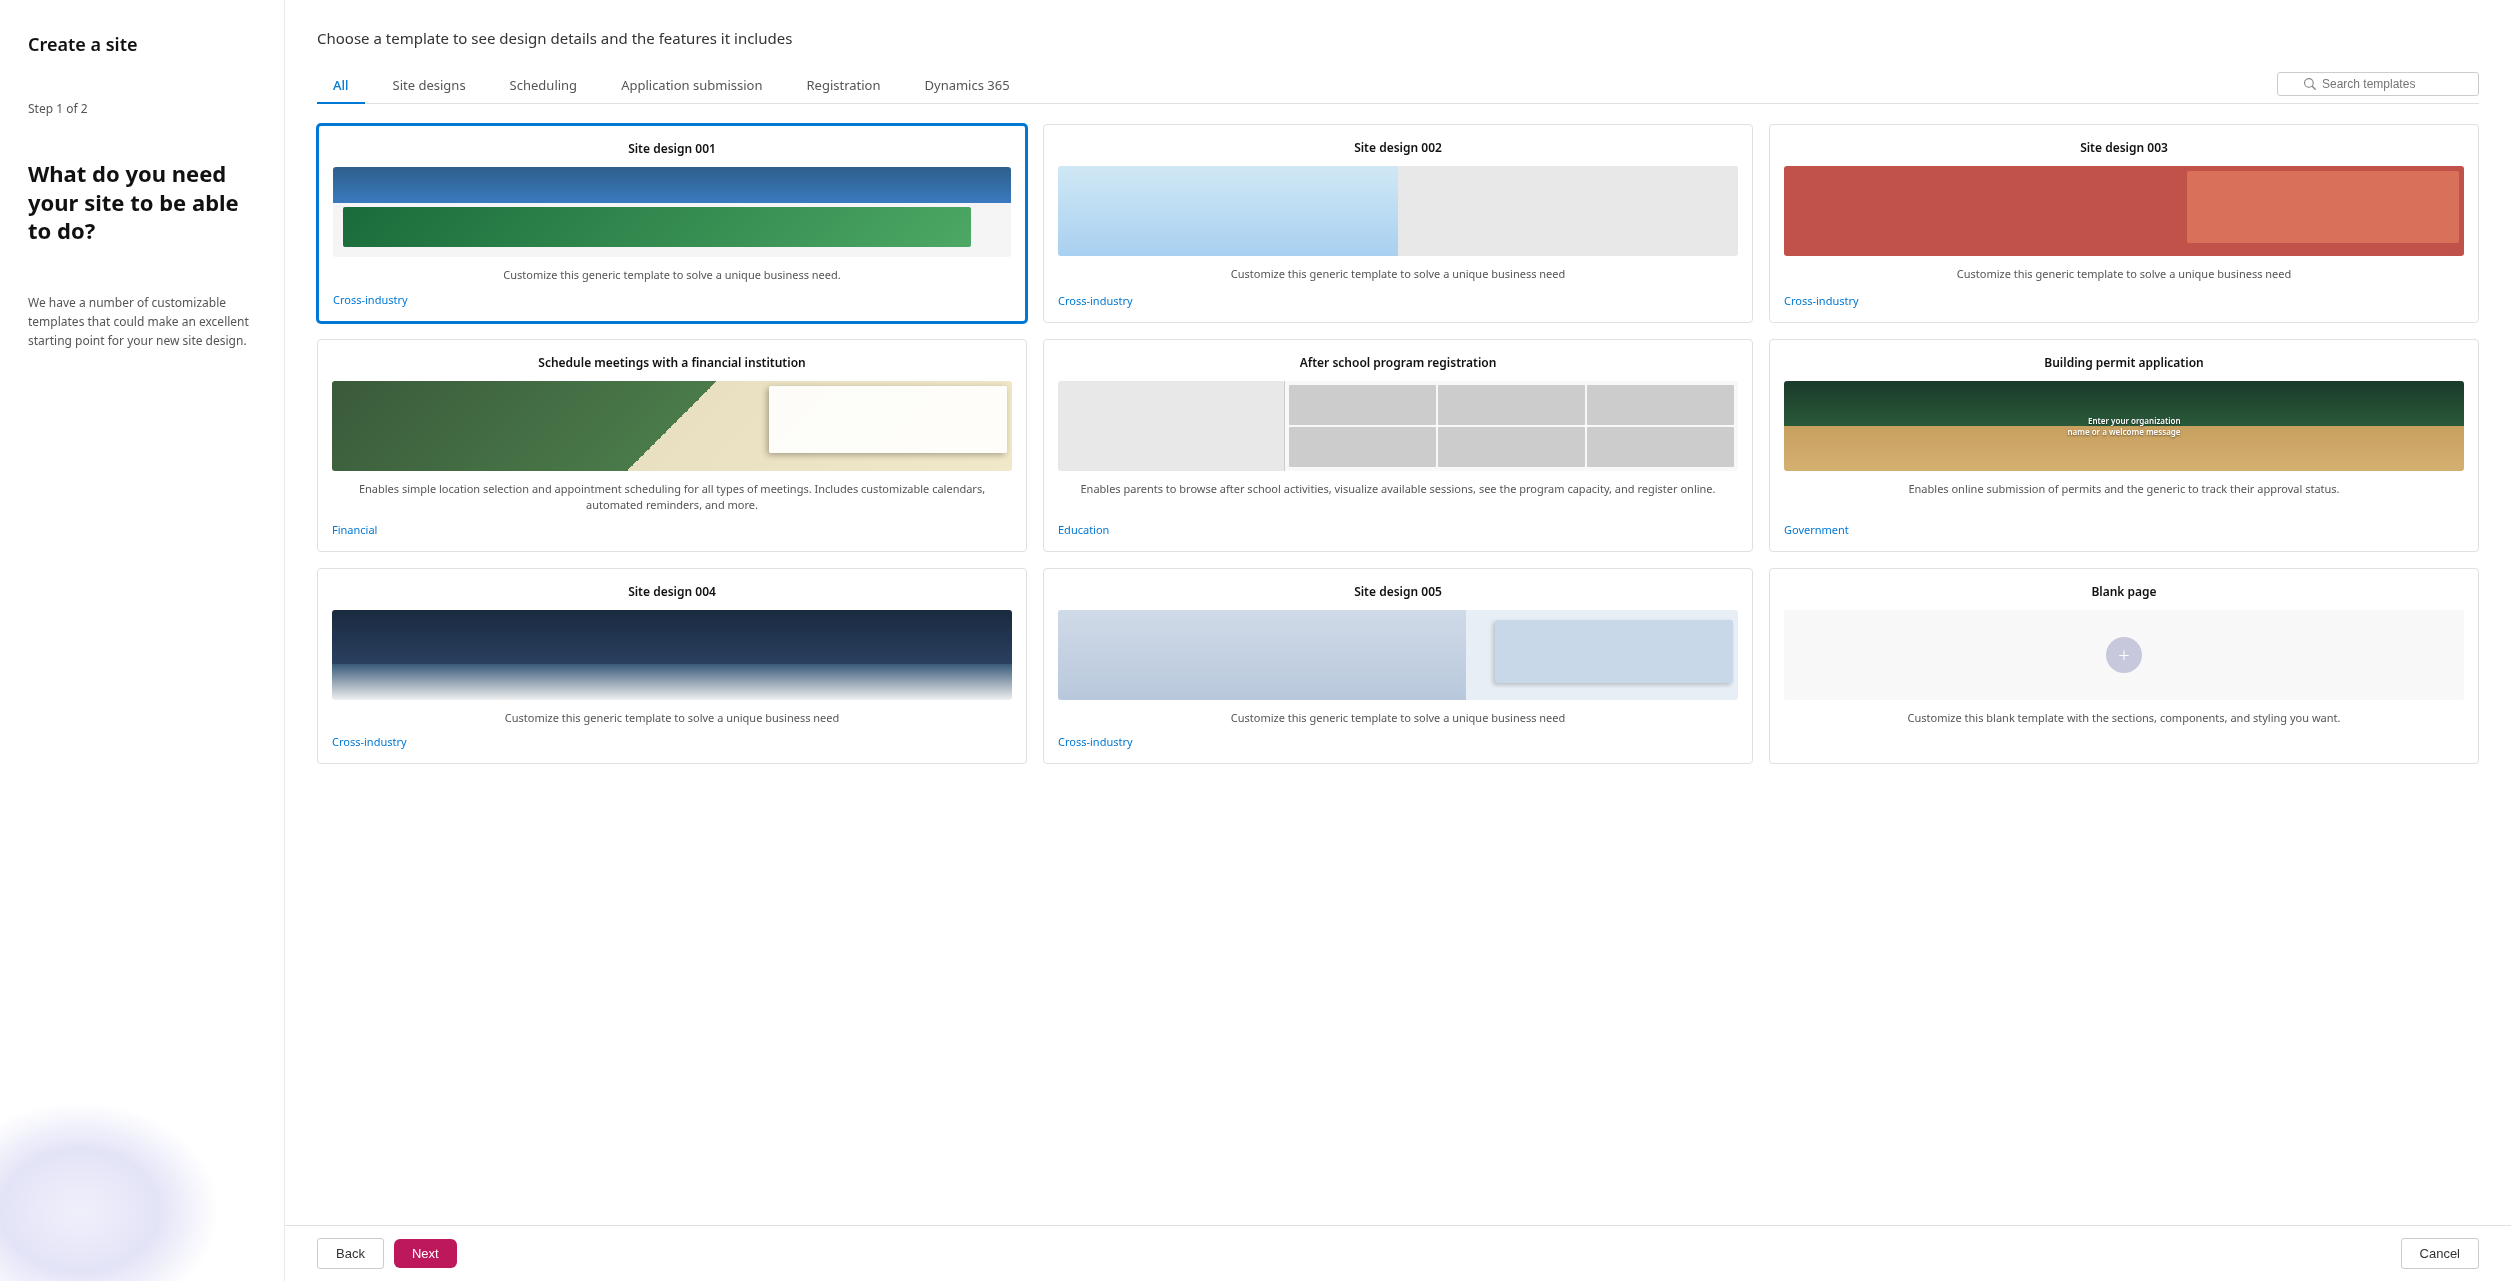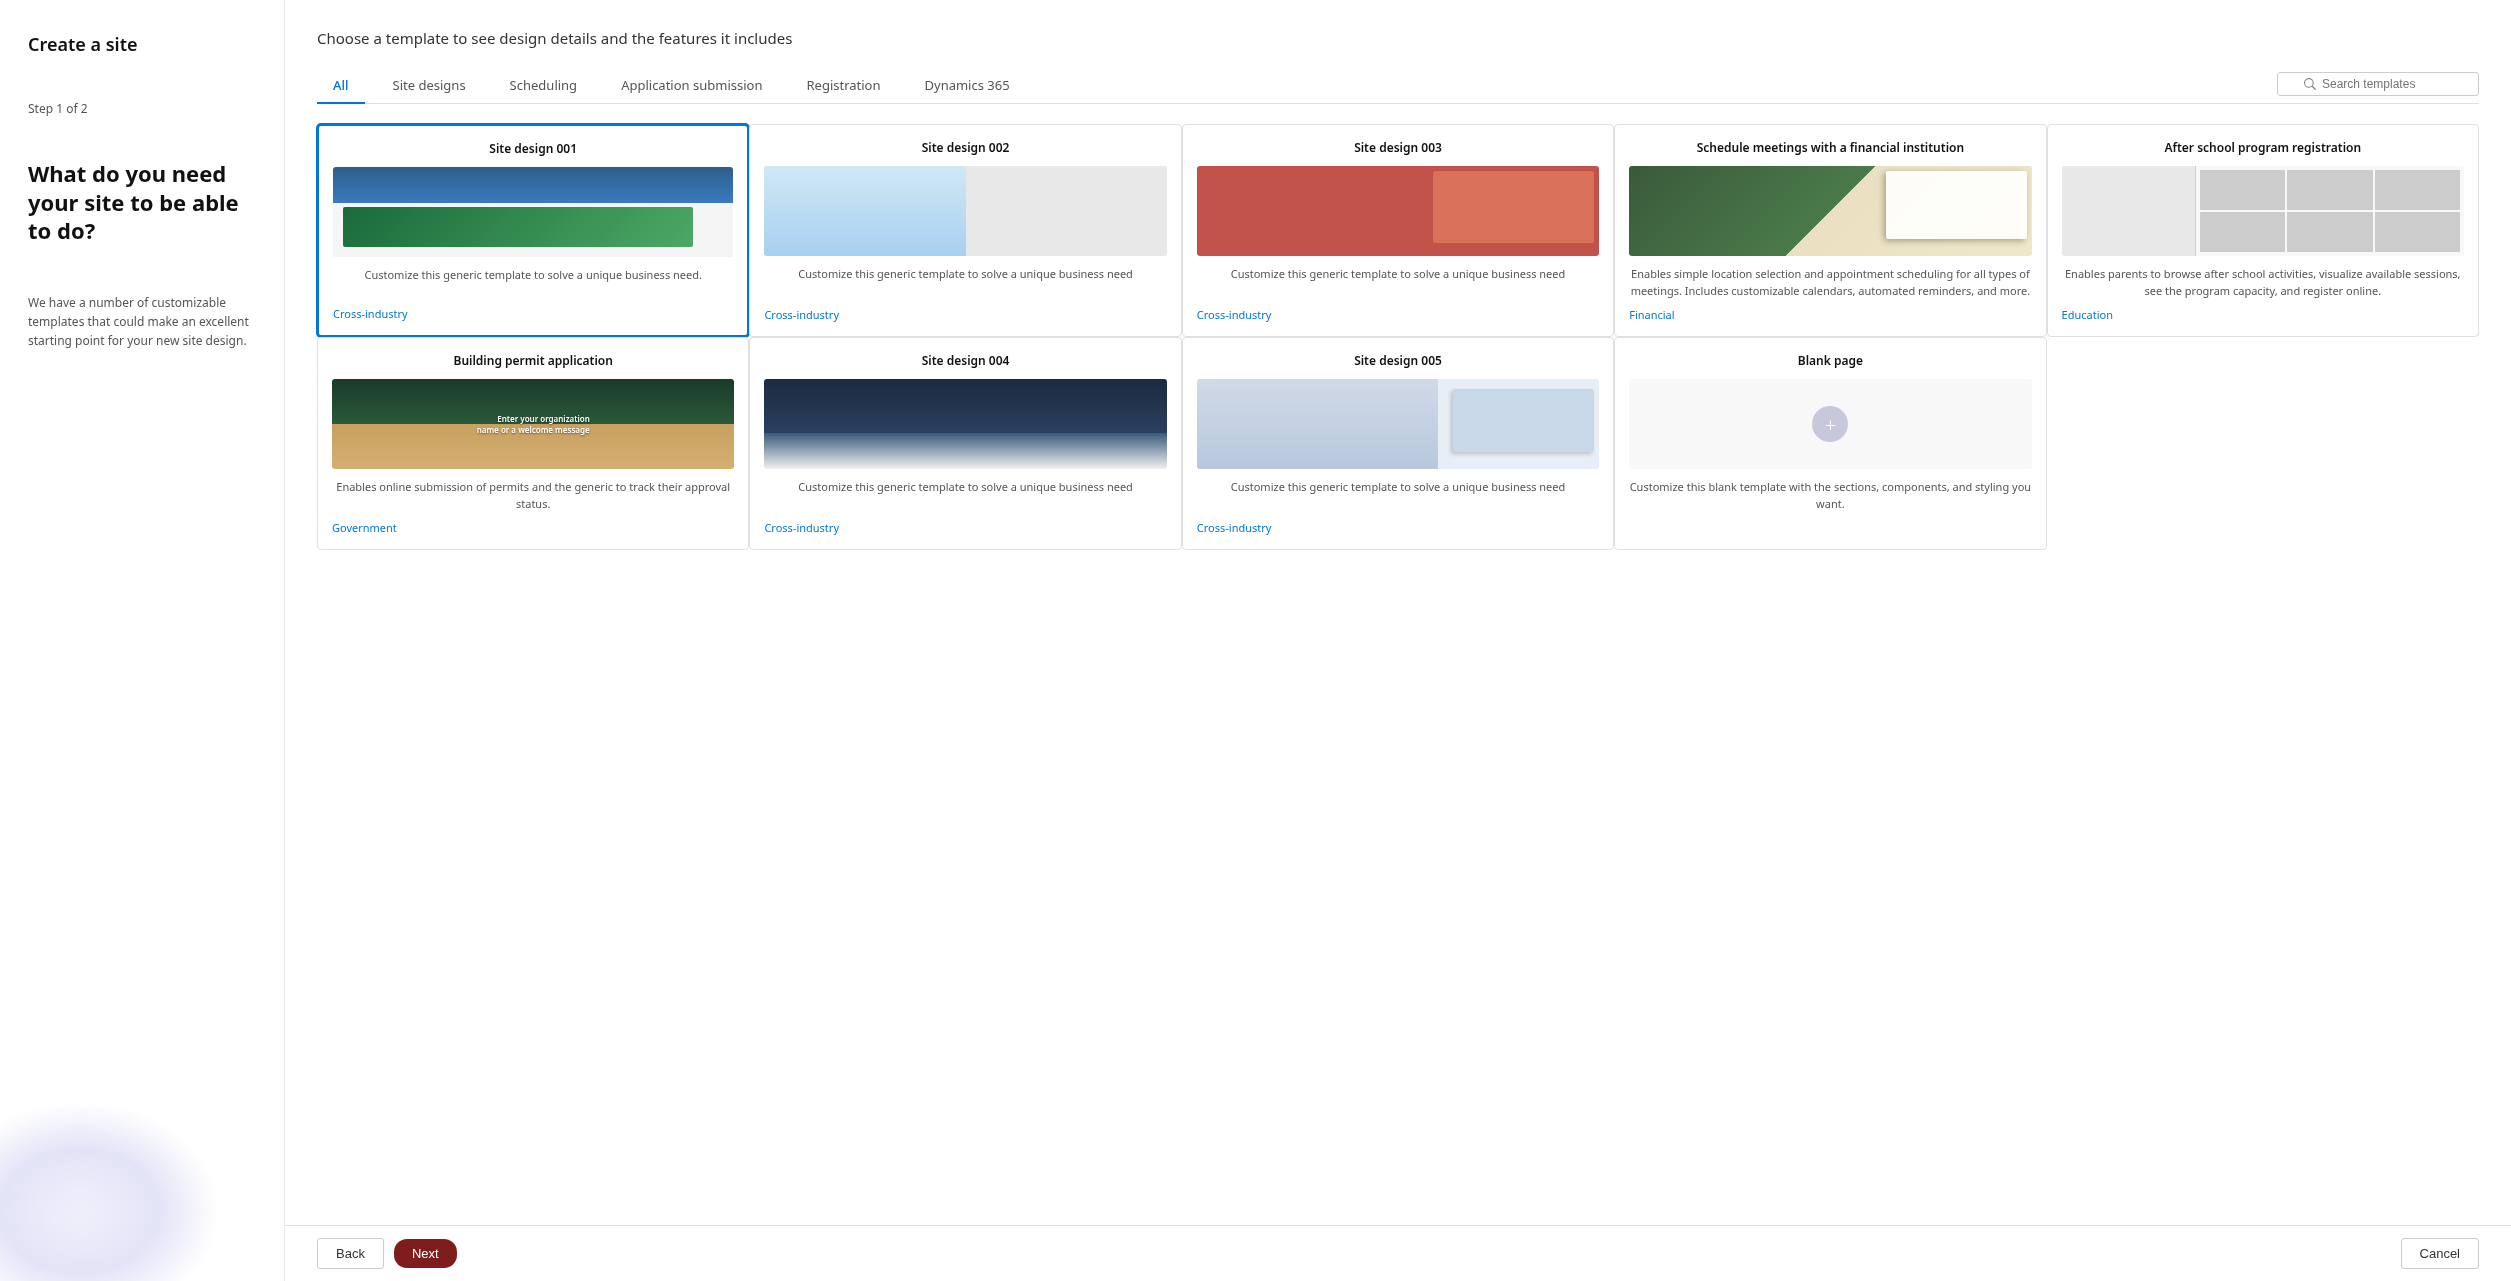--- a/index.html
+++ b/index.html
@@ -119,21 +119,22 @@
     }
 
     
     .grid-container {
       flex: 1;
       overflow-y: auto;
       padding: 20px 32px 80px 32px;
     }
     .grid {
       display: grid;
-      grid-template-columns: repeat(5, 1fr);
+      grid-template-columns: repeat(3, 1fr);
+      gap: 16px;
     }
 
     .card {
       border: 1px solid #e0e0e0;
       border-radius: 4px;
       padding: 14px;
       cursor: pointer;
       transition: box-shadow 0.15s;
       background: #fff;
       display: flex;
@@ -344,23 +345,23 @@
       border: 1px solid #ccc;
       background: #fff;
       border-radius: 3px;
       font-size: 13px;
       cursor: pointer;
       color: #333;
     }
     .btn-next {
       padding: 7px 18px;
       border: none;
-      background: #7f1d1d;
+      background: #be185d;
       color: #fff;
-      border-radius: 13px;
+      border-radius: 6px;
       font-size: 13px;
       cursor: pointer;
       font-weight: 500;
     }
     .btn-cancel {
       margin-left: auto;
       padding: 7px 18px;
       border: 1px solid #ccc;
       background: #fff;
       border-radius: 3px;

